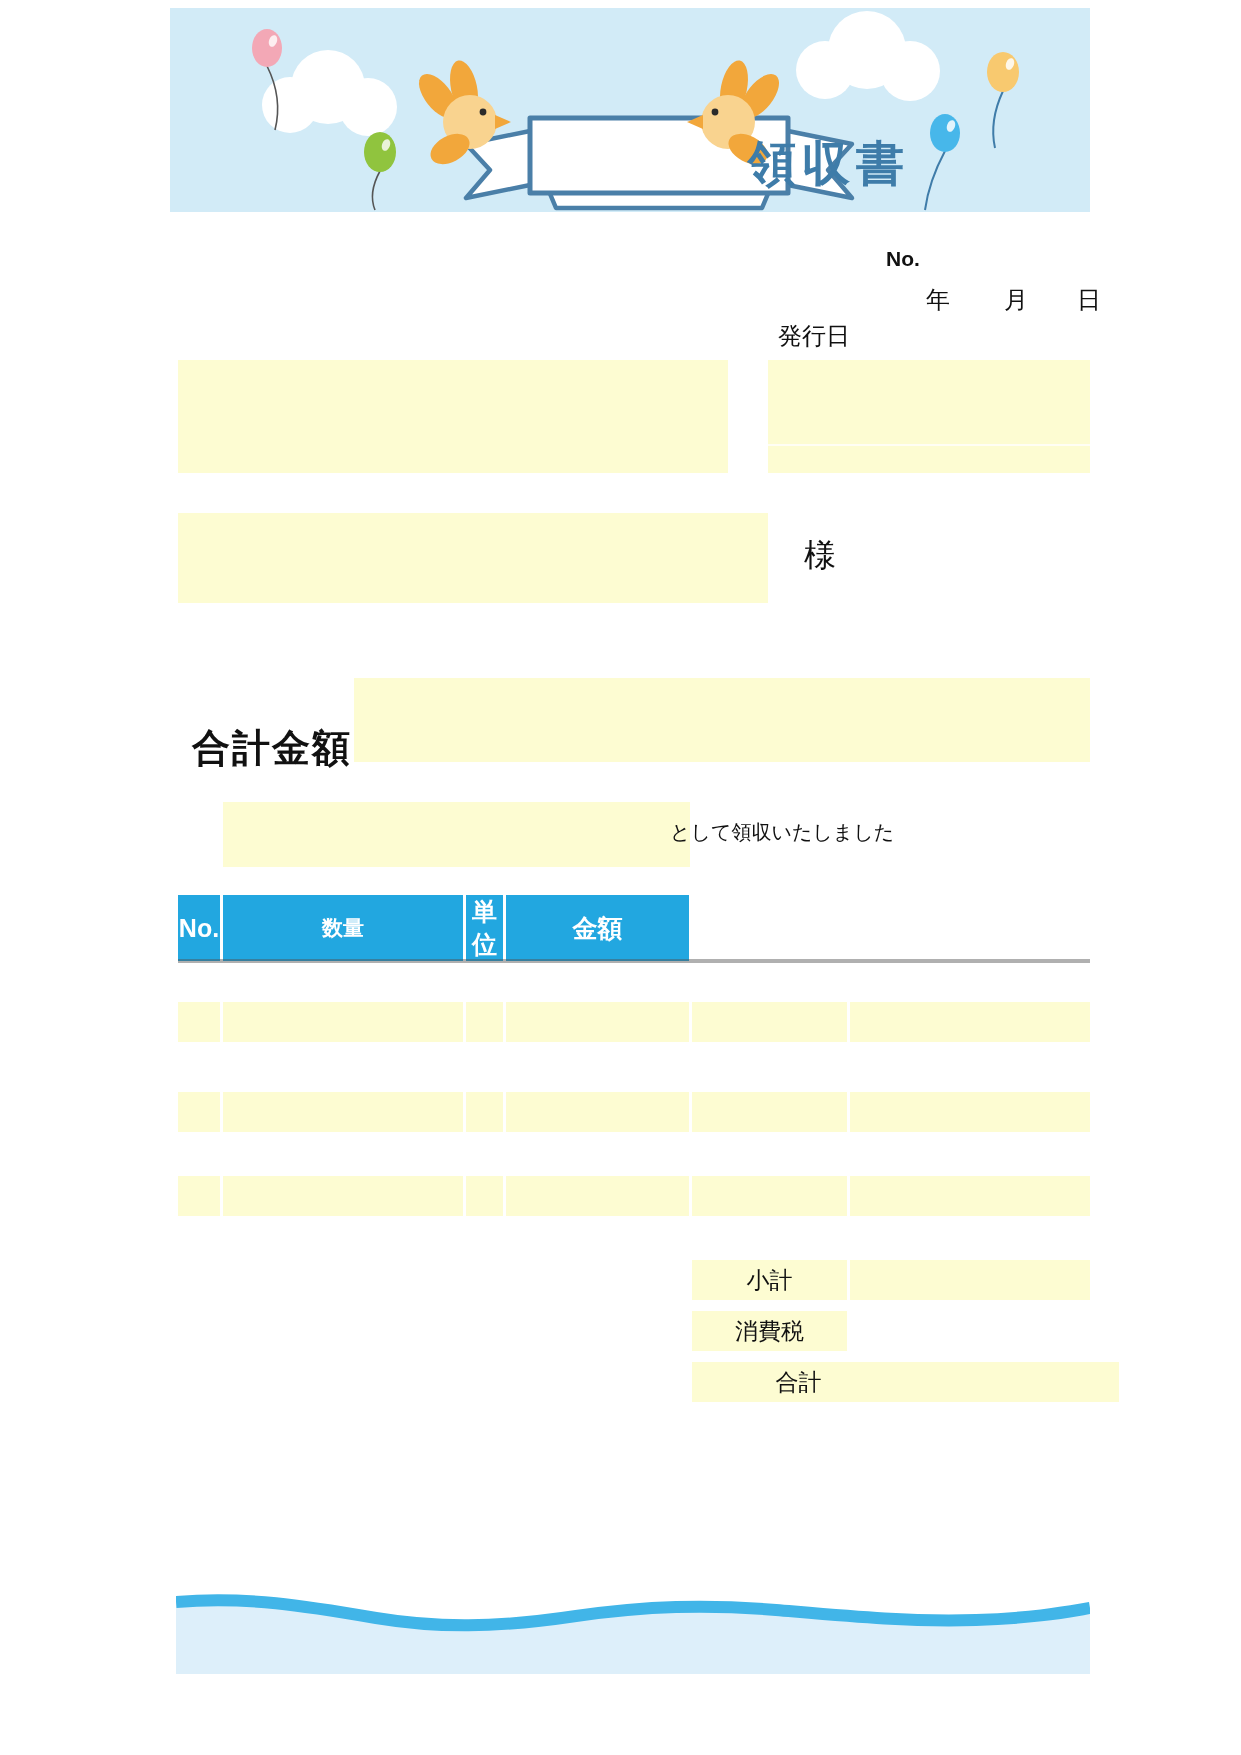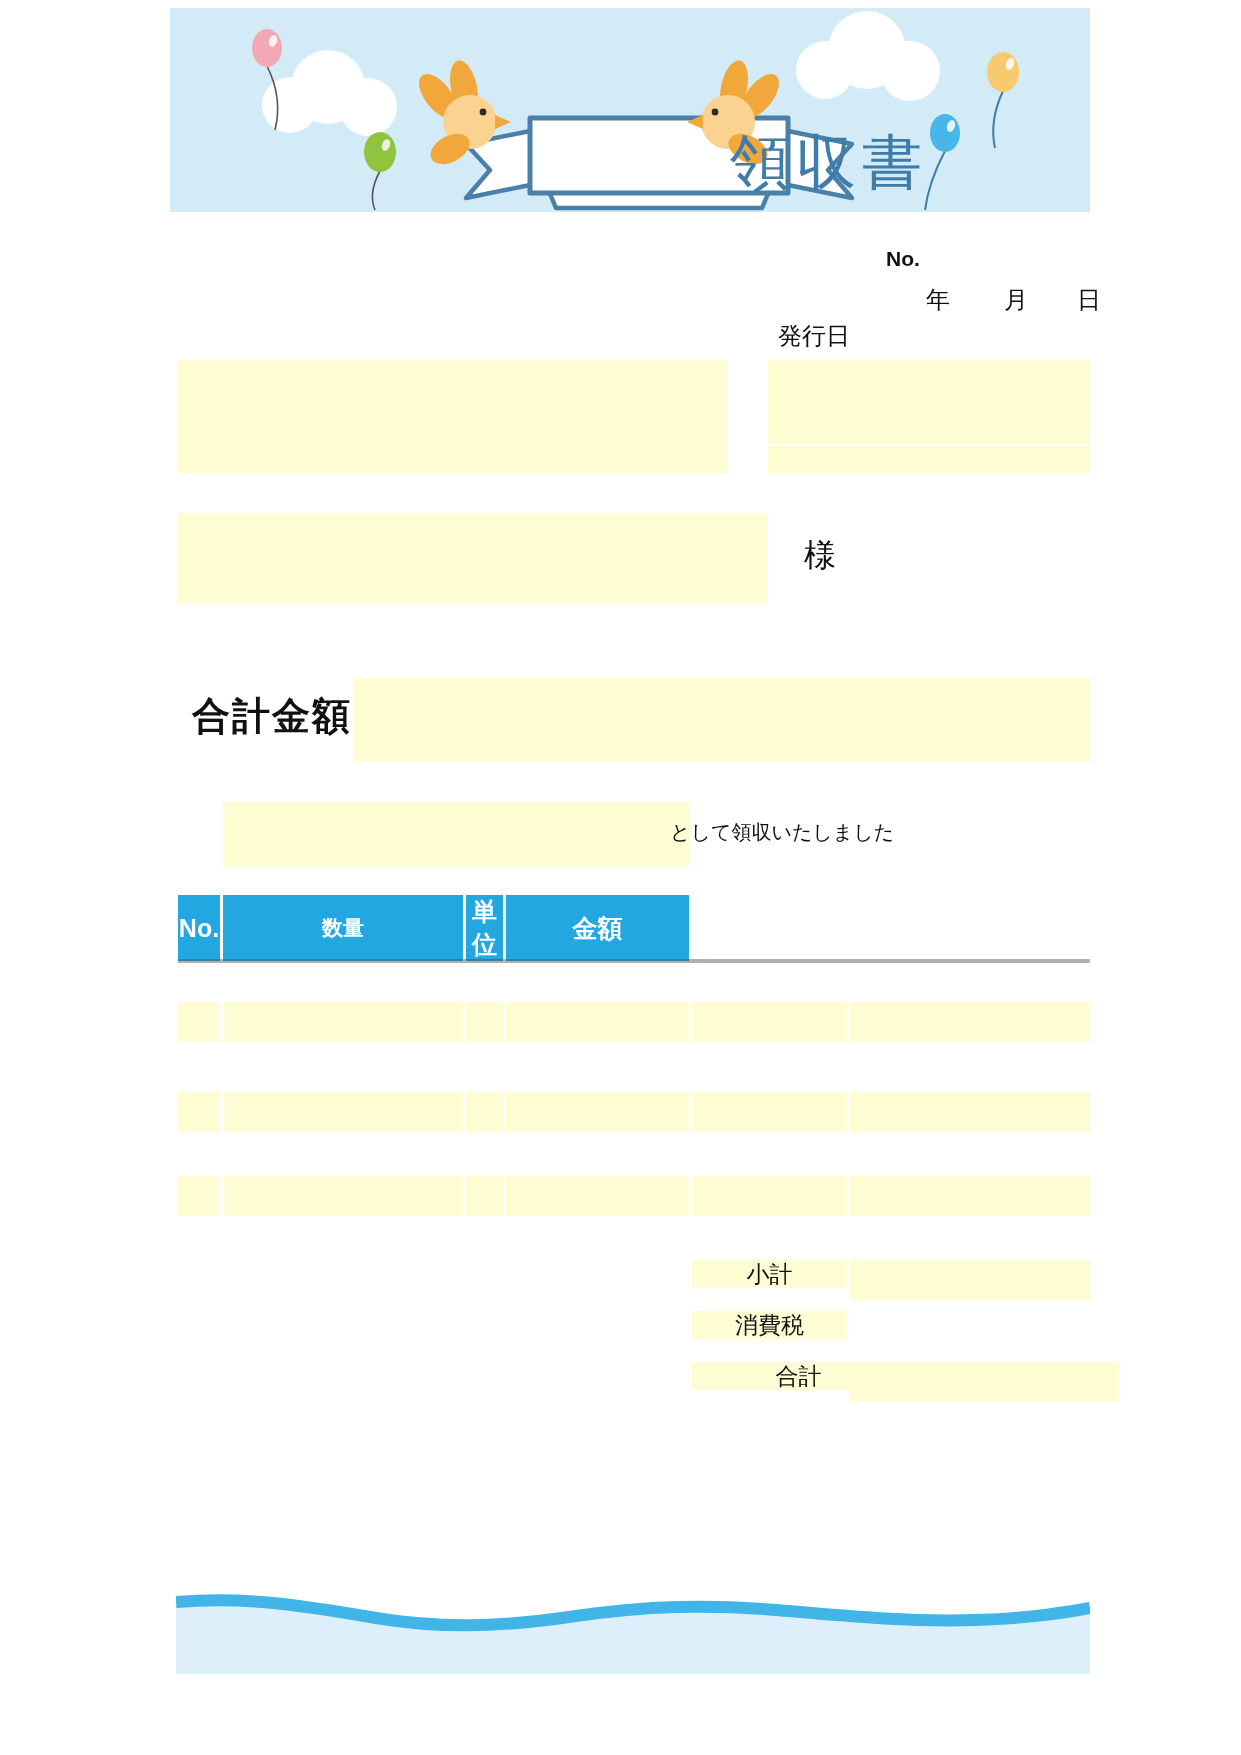--- a/index.html
+++ b/index.html
@@ -7,51 +7,51 @@
     position:relative;width:1241px;height:1755px;background:#ffffff;
     font-family:"Liberation Sans","DejaVu Sans",sans-serif;color:#111;overflow:hidden;
   }
   .abs{position:absolute;}
   
   .banner{left:170px;top:8px;width:920px;height:204px;background:#d2ebf7;overflow:hidden;}
   .banner svg{position:absolute;left:0;top:0;}
   .ribbon-title{
     position:absolute;left:530px;top:118px;width:258px;height:75px;
     display:flex;align-items:center;justify-content:center;
-    font-size:60px;font-weight:normal;color:#3e7ca9;letter-spacing:6px;
+    font-size:48px;font-weight:bold;color:#3e7ca9;letter-spacing:6px;
   }
   
   .no-label{left:886px;top:247px;font-size:21px;font-weight:bold;}
   .date-row span{position:absolute;top:284px;font-size:24px;}
   .lbl-issue{left:778px;margin-top:36px;} .lbl-year{left:926px;} .lbl-month{left:1004px;} .lbl-day{left:1077px;}
   
   .field{background:#fdfcd2;}
   .f-issuer{left:178px;top:360px;width:550px;height:113px;}
   .f-issuer2{left:768px;top:360px;width:322px;height:113px;}
   .f-issuer2 .divider{position:absolute;left:0;top:84px;width:100%;height:2px;background:rgba(255,255,255,.75);}
   .f-recipient{left:178px;top:513px;width:590px;height:90px;}
   .honorific{left:804px;top:534px;font-size:32px;}
-  .total-label{left:192px;top:691px;font-size:38px;font-weight:600;letter-spacing:2px;}
+  .total-label{left:192px;top:723px;font-size:38px;font-weight:600;letter-spacing:2px;}
   .f-total{left:354px;top:678px;width:736px;height:84px;}
   .f-desc{left:223px;top:802px;width:467px;height:65px;}
   .received-note{left:670px;top:819px;font-size:20px;}
   
   .tbl-row{left:178px;width:912px;display:grid;grid-template-columns:42px 240px 37px 183px 155px 240px;column-gap:3px;}
   .tbl-head{top:895px;height:64px;}
   .tbl-head .cell{
     background:#22a7e0;color:#fff;font-weight:bold;font-size:25px;
     display:flex;align-items:center;justify-content:center;text-align:center;
   }
   .tbl-head .cell.qty{font-size:21px;line-height:1.05;word-break:break-all;padding:16px 7px;box-sizing:border-box;}
   .head-shadow{left:178px;top:959px;width:912px;height:4px;background:rgba(80,80,80,.45);}
   .item-row{height:40px;}
   .item-row .cell{background:#fdfcd2;}
   .r1{top:1002px;} .r2{top:1092px;} .r3{top:1176px;}
   
-  .sum-label{left:692px;width:155px;height:28px;background:#fdfcd2;
+  .sum-label{left:692px;width:155px;height:40px;background:#fdfcd2;
     display:flex;align-items:center;justify-content:center;font-size:23px;}
   .sum-value{left:850px;width:240px;height:40px;background:#fdfcd2;}
   .s1{top:1260px;} .s2{top:1311px;} .s3{top:1362px;padding-left:29px;}
   
   .wave{left:176px;top:1590px;}
 </style>
 </head>
 <body>
 
 <div class="page">

